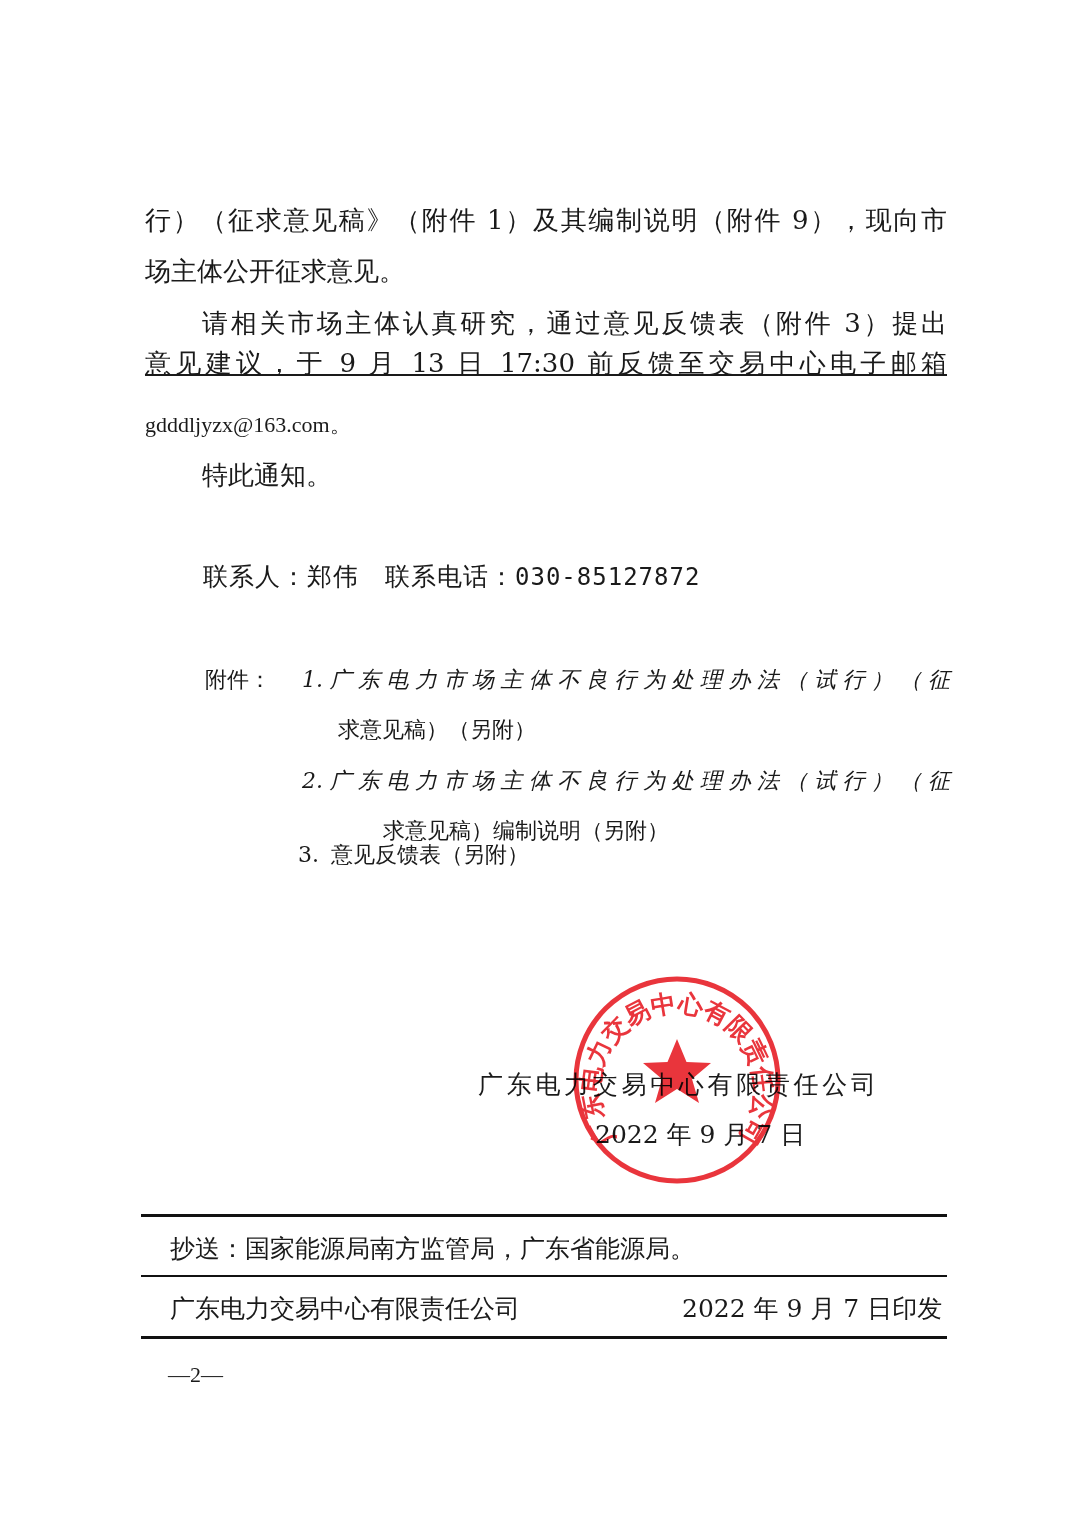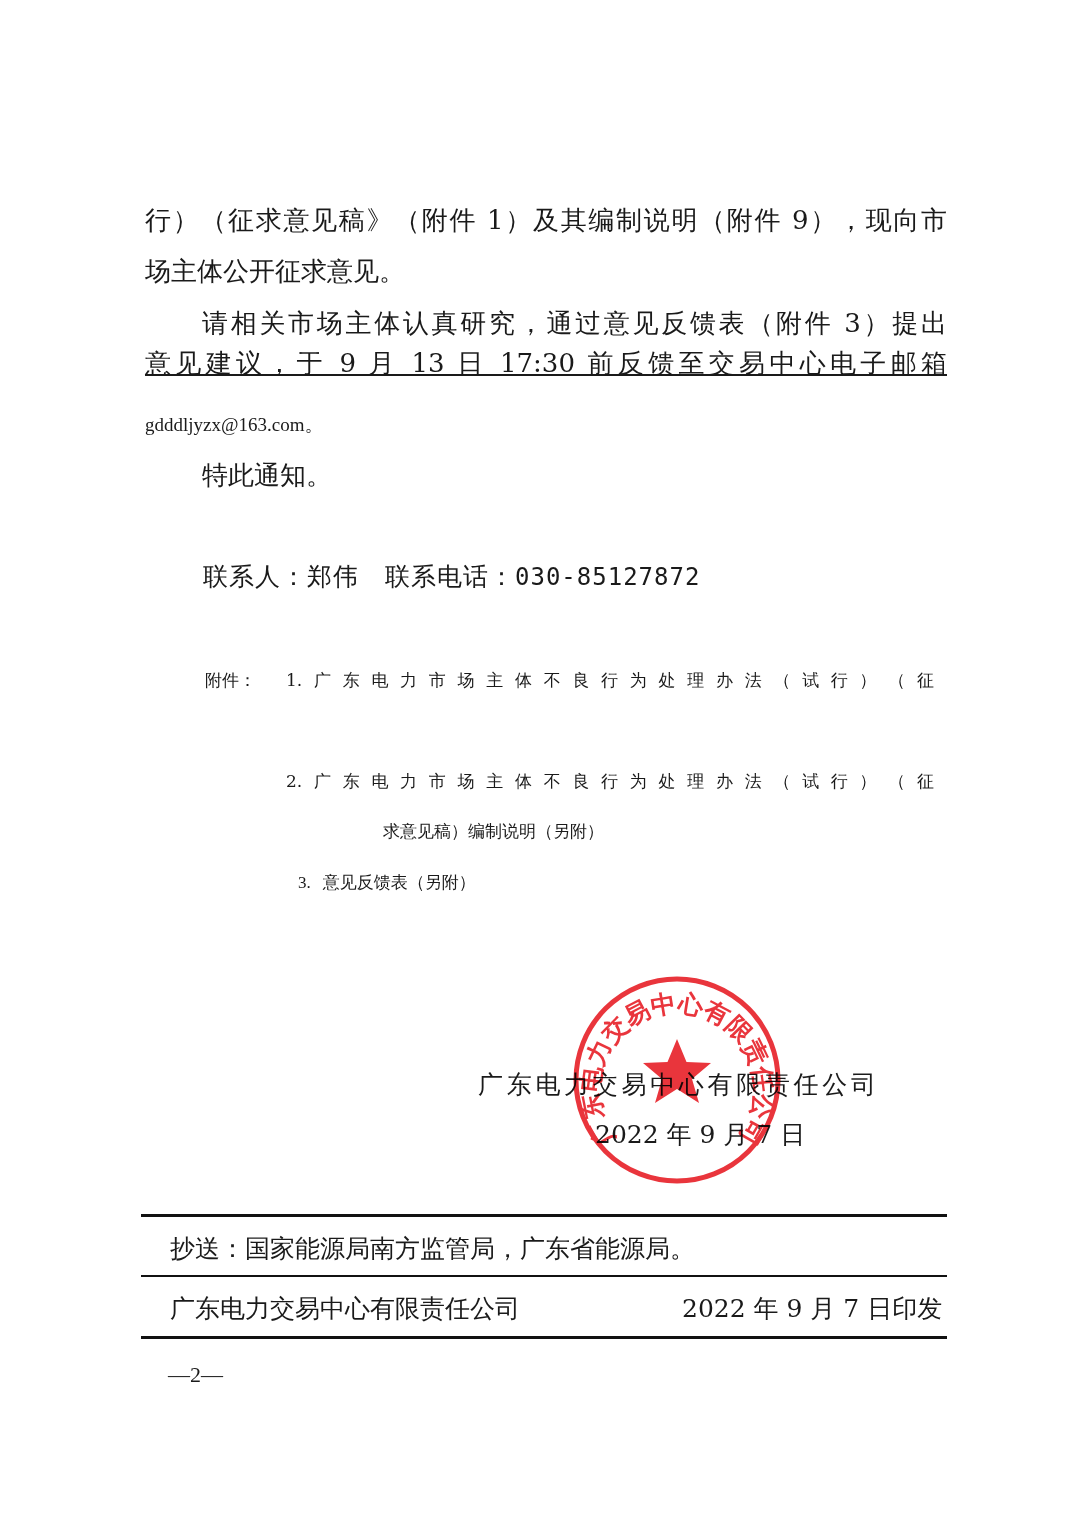--- a/index.html
+++ b/index.html
@@ -23,23 +23,23 @@
       white-space: nowrap;
       letter-spacing: 0;
     }
     .body-line { left: 145px; width: 802px; }
     .justify {
       text-align: justify;
       text-align-last: justify;
     }
     .indent { left: 202px; }
     .contact { font-size: 25px; letter-spacing: 1px; }
-    .att { font-size: 17px; }
+    .att { font-size: 22px; }
     .att-label { left: 205px; }
-    .att-item { left: 286px; width: 648px; }
+    .att-item { left: 302px; width: 648px; font-style: italic; }
     .att-cont { left: 338px; }
     .sig-org { left: 478px; width: 398px; font-size: 25px; }
     .sig-date { left: 595px; width: 200px; font-size: 25px; }
     .rule {
       position: absolute;
       left: 141px;
       width: 806px;
       background: #111;
     }
     .rule.thick { height: 3px; }
@@ -73,39 +73,40 @@
   </style>
 </head>
 <body>
 
 <div class="page">
 
   <div class="line body-line justify" style="top:205px;">行）（征求意见稿》（附件 1）及其编制说明（附件 9），现向市</div>
   <div class="line body-line" style="top:256px;">场主体公开征求意见。</div>
   <div class="line body-line justify" style="top:308px; left:202px; width:745px;">请相关市场主体认真研究，通过意见反馈表（附件 3）提出</div>
   <div class="line body-line justify" style="top:348px;text-decoration:underline;">意见建议，于 9 月 13 日 17:30 前反馈至交易中心电子邮箱</div>
-  <div class="line body-line" style="top:410px; font-family:'Liberation Serif', serif; font-size:19px;">gdddljyzx@163.com。</div>
+  <div class="line body-line" style="top:410px; font-family:'Liberation Serif', serif; font-size:22px;">gdddljyzx@163.com。</div>
   <div class="line indent" style="top:460px;">特此通知。</div>
 
   <div class="line contact" style="top:562px; left:203px;">
     <span>联系人：</span><span>郑伟</span><span style="display:inline-block;width:26px;"></span><span>联系电话：</span><span style="font-family:'DejaVu Sans Mono', monospace; font-size:24px; letter-spacing:1px;">030-85127872</span>
   </div>
 
   <div class="line att att-label" style="top:665px;">附件：</div>
 
   <div class="line att att-item justify" style="top:665px;">
     <span>1.</span><span>广东电力市场主体不良行为处理办法（试行）（征</span>
   </div>
+  <div class="line att att-cont" style="top:715px;">求意见稿）（另附）</div>
 
   <div class="line att att-item justify" style="top:766px;">
     <span>2.</span><span>广东电力市场主体不良行为处理办法（试行）（征</span>
   </div>
   <div class="line att att-cont" style="top:816px;margin-left:45px;">求意见稿）编制说明（另附）</div>
 
-  <div class="line att" style="top:868px; left:298px;font-family:Liberation Serif, serif;">
+  <div class="line att" style="top:840px; left:298px;">
     <span>3.</span><span style="display:inline-block;width:12px;"></span><span>意见反馈表（另附）</span>
   </div>
 
   <div class="line sig-org justify" style="top:1070px;">广东电力交易中心有限责任公司</div>
   <div class="line sig-date justify" style="top:1120px;">2022 年 9 月 7 日</div>
 
   <div class="stamp">
     <svg viewBox="0 0 214 214" xmlns="http://www.w3.org/2000/svg">
       <defs>
         <path id="sealArc" d="M 42 160 A 78 78 0 1 1 172 160" fill="none"></path>

